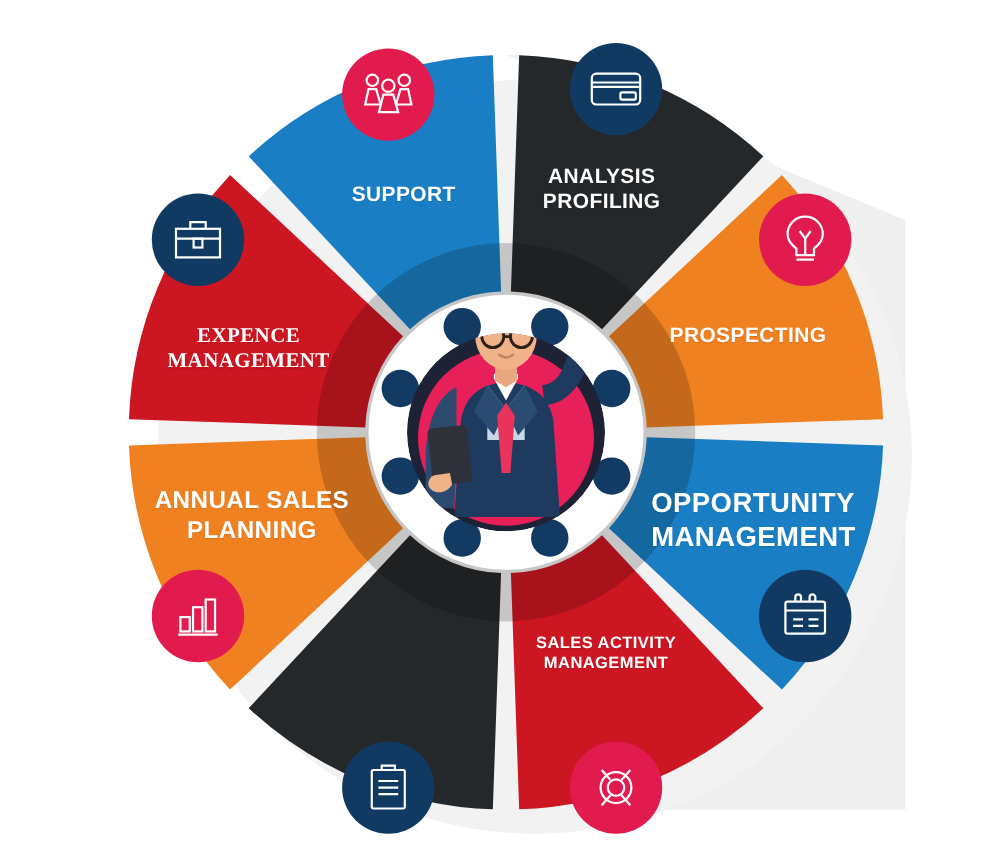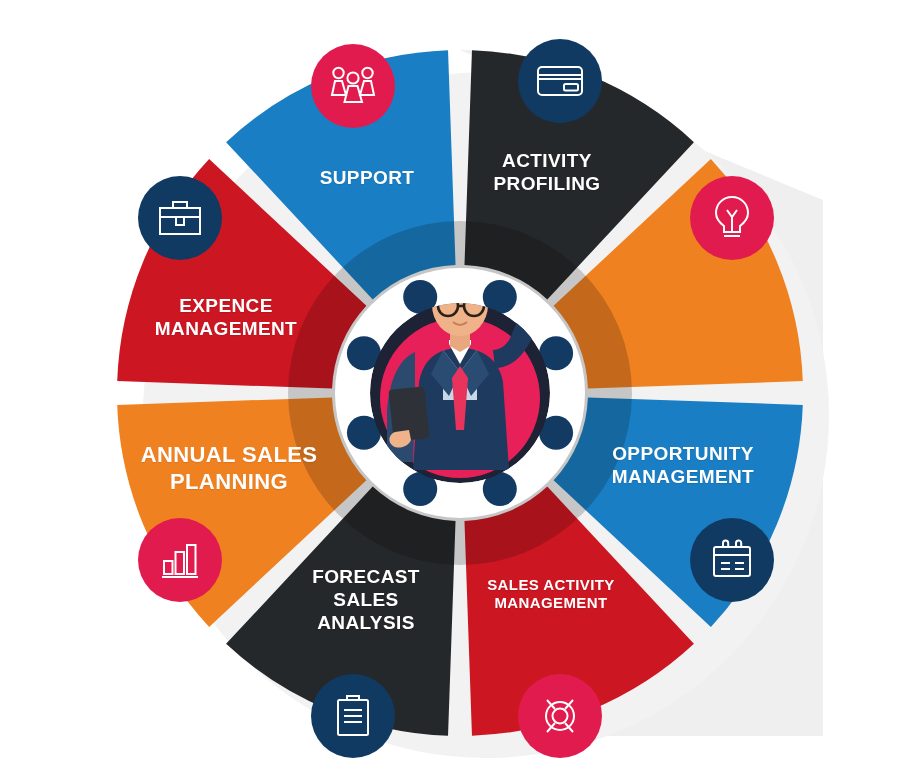--- a/index.html
+++ b/index.html
@@ -148,38 +148,36 @@
         <path d="M472 368 C488 368 500 356 508 340 L520 316 L500 308 L488 336 C484 346 476 350 470 350 Z" fill="#1f3a5f"></path>
 
         <path d="M506 300 C504 290 510 284 515 286 C520 288 520 296 518 302 L522 312 C524 318 520 324 514 324 C507 324 500 320 499 312 Z" fill="#f0b389"></path>
       </g>
     </g>
 
   </svg>
 
   <div class="seg-label" style="left:253px; top:166px; width:182px; font-size:19px;">SUPPORT</div>
 
-  <div class="seg-label" style="left:433px; top:149px; width:182px; font-size:19px;">ACTIVITY
+  <div class="seg-label" style="left:433px; top:149px; width:182px; font-size:19px;">ANALYSIS
 PROFILING</div>
 
-
-  <div class="seg-label" style="left:569px; top:442px; width:182px; font-size:19px;">OPPORTUNITY
+  <div class="seg-label" style="left:566px; top:294px; width:182px; font-size:19px;">PROSPECTING</div>
+
+  <div class="seg-label" style="left:569px; top:442px; width:182px; font-size:25px;">OPPORTUNITY
 MANAGEMENT</div>
 
   <div class="seg-label" style="left:437px; top:576px; width:182px; font-size:15px;">SALES ACTIVITY
 MANAGEMENT</div>
 
-  <div class="seg-label" style="left:252px; top:565px; width:182px; font-size:19px;">FORECAST
-SALES
-ANALYSIS</div>
 
   <div class="seg-label" style="left:115px; top:442px; width:182px; font-size:22px;">ANNUAL SALES
 PLANNING</div>
 
-  <div class="seg-label" style="left:112px; top:294px; width:182px; font-size:19px;">EXPENCE
+  <div class="seg-label" style="left:112px; top:294px; width:182px; font-size:19px;font-family:Liberation Serif, serif;">EXPENCE
 MANAGEMENT</div>
 
   <div class="icon-badge" style="left:288px; top:44px; width:84px; height:84px; background:#e21b4e;">
     <span>
       <svg width="48" height="44" viewBox="0 0 48 44" fill="none" stroke="#ffffff" stroke-width="2">
         <circle cx="9.5" cy="9" r="5.2"></circle>
         <circle cx="38.5" cy="9" r="5.2"></circle>
         <circle cx="24" cy="14" r="5.6"></circle>
         <path d="M3 31 L6 17 H13 L17 31 Z"></path>
         <path d="M31 31 L35 17 H42 L45 31 Z"></path>

